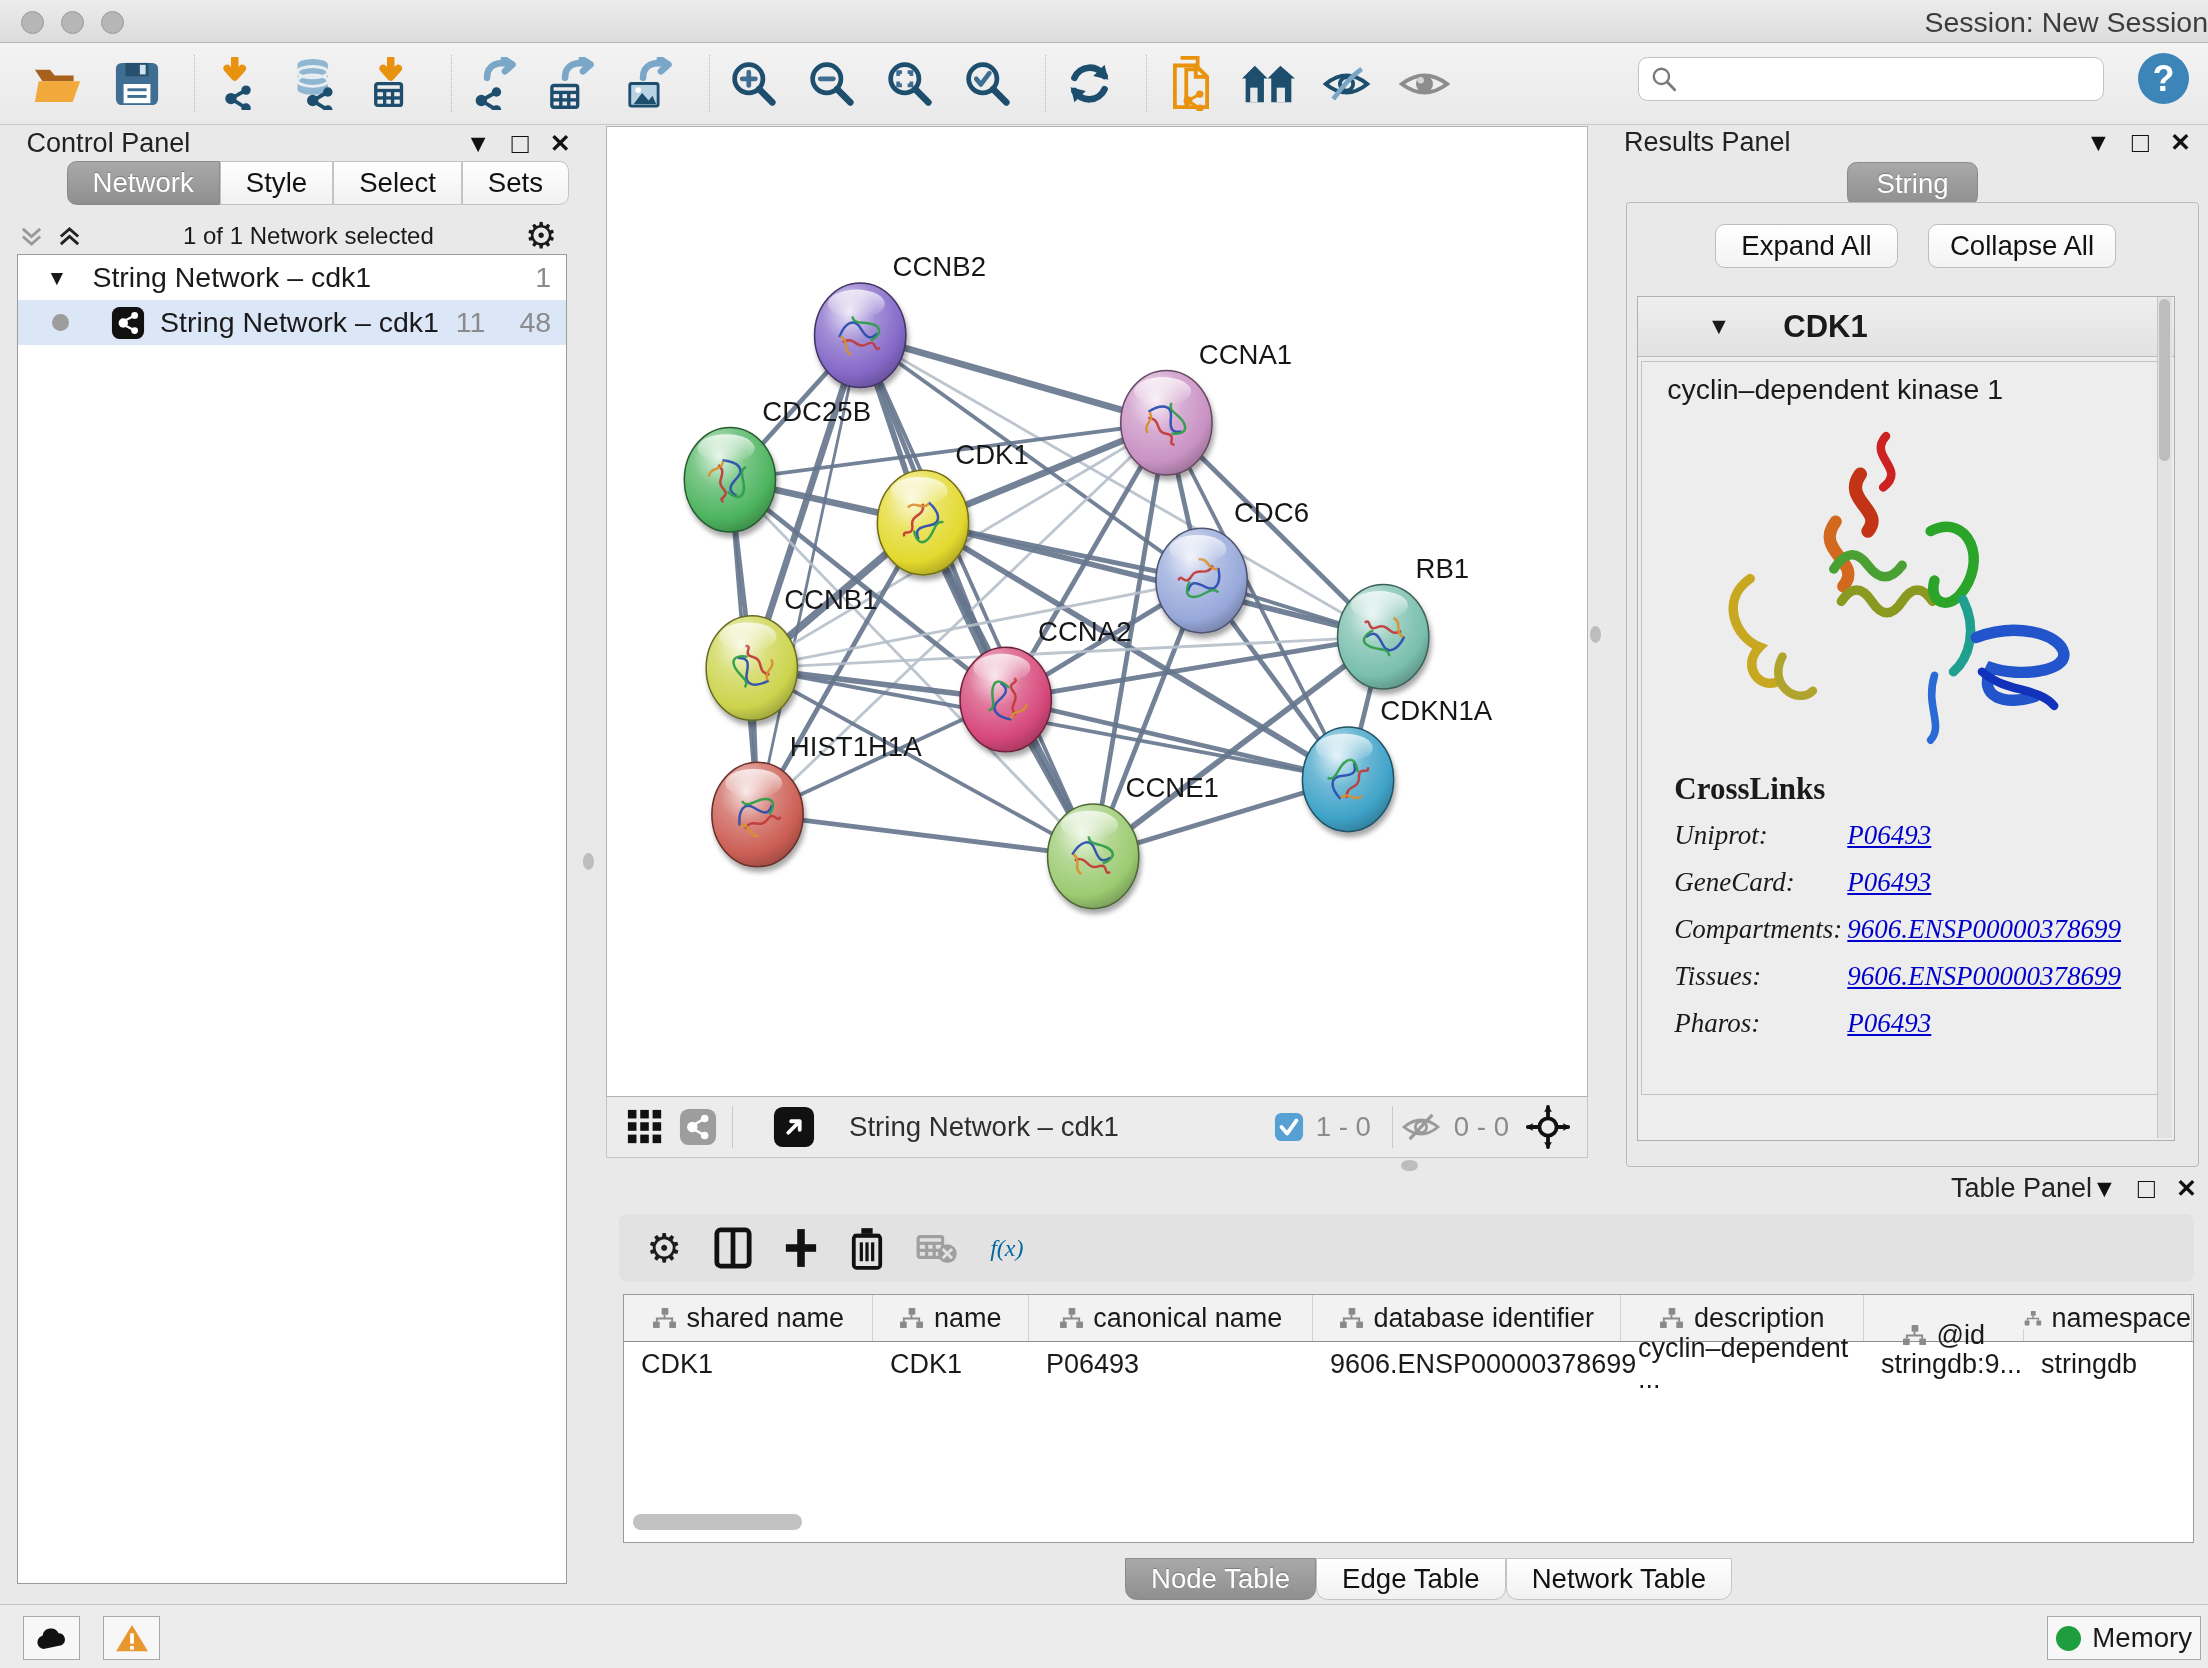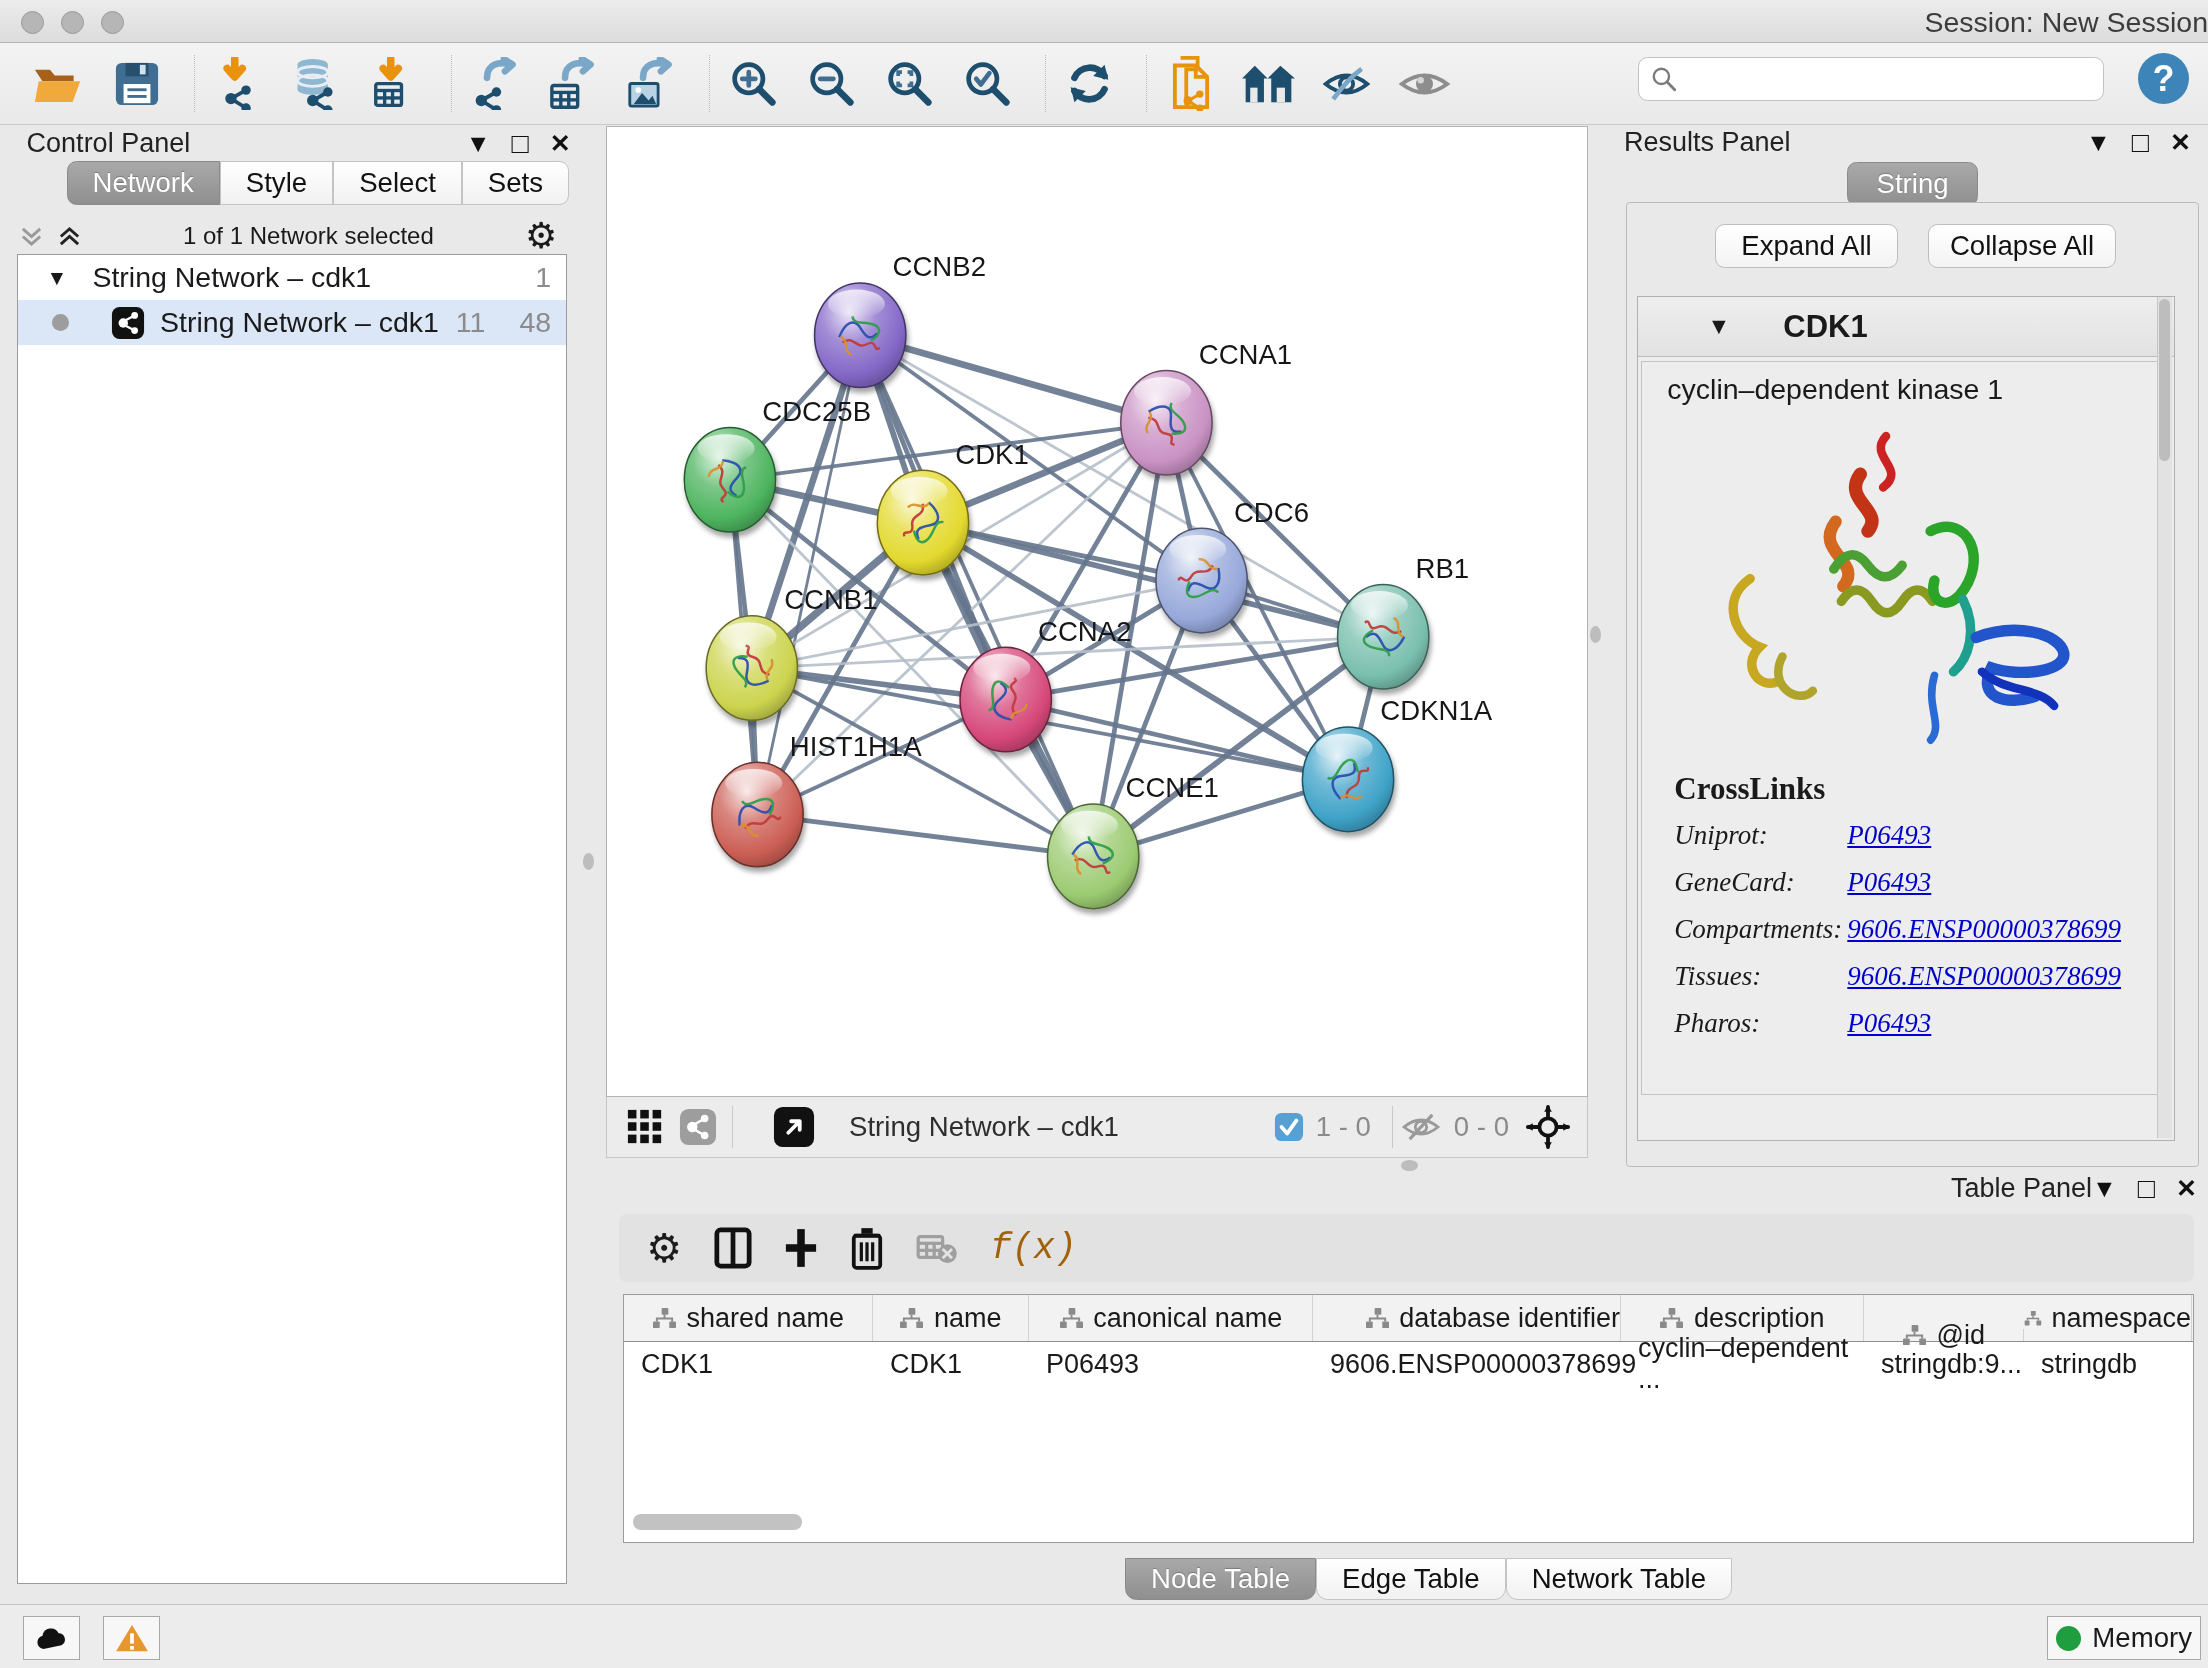--- a/index.html
+++ b/index.html
@@ -774,21 +774,21 @@
             <rect x="2" y="5" width="26" height="22" rx="2"></rect>
             <line x1="2" y1="12" x2="28" y2="12"></line>
             <line x1="11" y1="12" x2="11" y2="27"></line>
             <line x1="19" y1="12" x2="19" y2="27"></line>
             <line x1="2" y1="19.5" x2="28" y2="19.5"></line>
           </g>
           <circle cx="33" cy="23" r="10" fill="#9f9f9f"></circle>
           <path d="M28 18 l10 10 M38 18 l-10 10" stroke="#e2e2e2" stroke-width="3"></path>
         </svg>
       </div>
-      <div><span style="font-family:Liberation Mono, monospace;font-style:italic;font-size:36px;color:#a16207">f(x)</span></div>
+      <div><span style="font-family:Liberation Serif, serif;font-style:italic;font-size:24px;color:#0369a1">f(x)</span></div>
     </div>
   <div id="tp-table" class="abs">
     <div class="th-row" id="tp-head">
         <div class="th-cell" style="width: 249px;">
           <svg width="25" height="23" viewBox="0 0 26 24">
             <g fill="#8a8a8a">
               <rect x="10" y="1" width="7" height="7" rx="1"></rect>
               <rect x="1" y="15" width="7" height="7" rx="1"></rect>
               <rect x="18" y="15" width="7" height="7" rx="1"></rect>
             </g>
@@ -811,21 +811,21 @@
           <svg width="25" height="23" viewBox="0 0 26 24">
             <g fill="#8a8a8a">
               <rect x="10" y="1" width="7" height="7" rx="1"></rect>
               <rect x="1" y="15" width="7" height="7" rx="1"></rect>
               <rect x="18" y="15" width="7" height="7" rx="1"></rect>
             </g>
             <path d="M13 8 v4 M5 15 v-3 h16 v3" stroke="#8a8a8a" stroke-width="2" fill="none"></path>
           </svg>
           <span>canonical name</span>
         </div>
-        <div class="th-cell" style="width: 308px; justify-content: flex-end;">
+        <div class="th-cell" style="width: 308px;">
           <svg width="25" height="23" viewBox="0 0 26 24">
             <g fill="#8a8a8a">
               <rect x="10" y="1" width="7" height="7" rx="1"></rect>
               <rect x="1" y="15" width="7" height="7" rx="1"></rect>
               <rect x="18" y="15" width="7" height="7" rx="1"></rect>
             </g>
             <path d="M13 8 v4 M5 15 v-3 h16 v3" stroke="#8a8a8a" stroke-width="2" fill="none"></path>
           </svg>
           <span>database identifier</span>
         </div>

